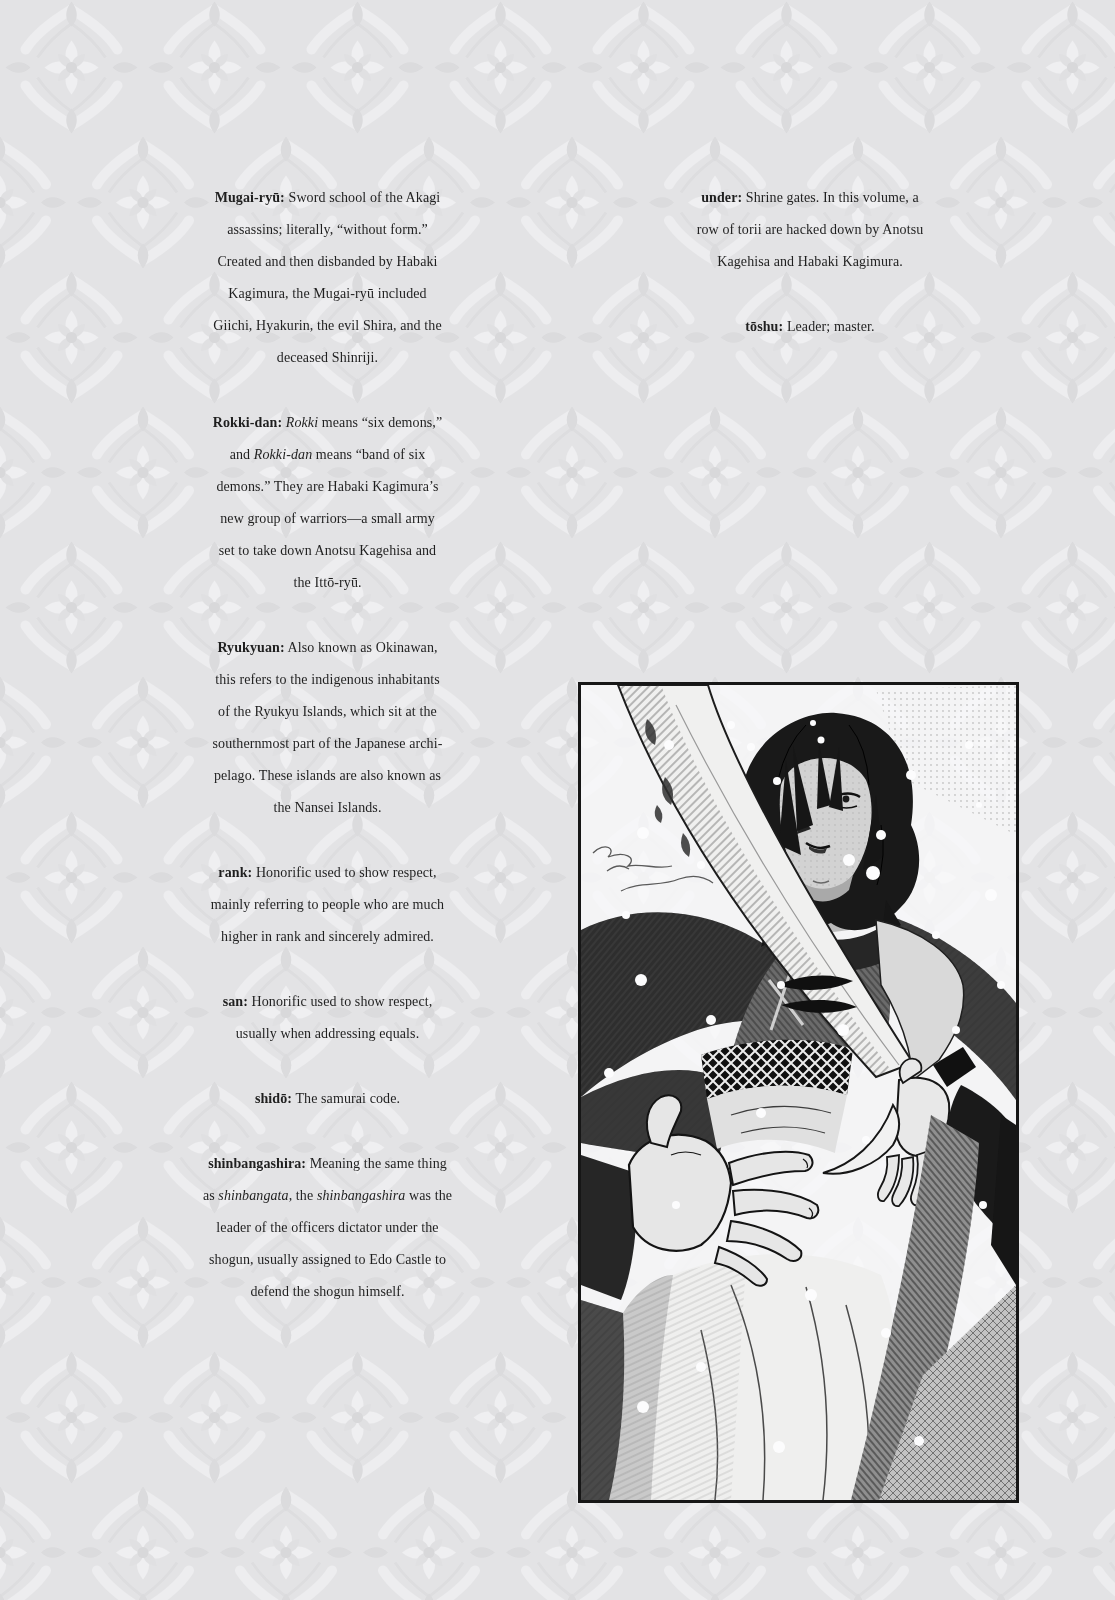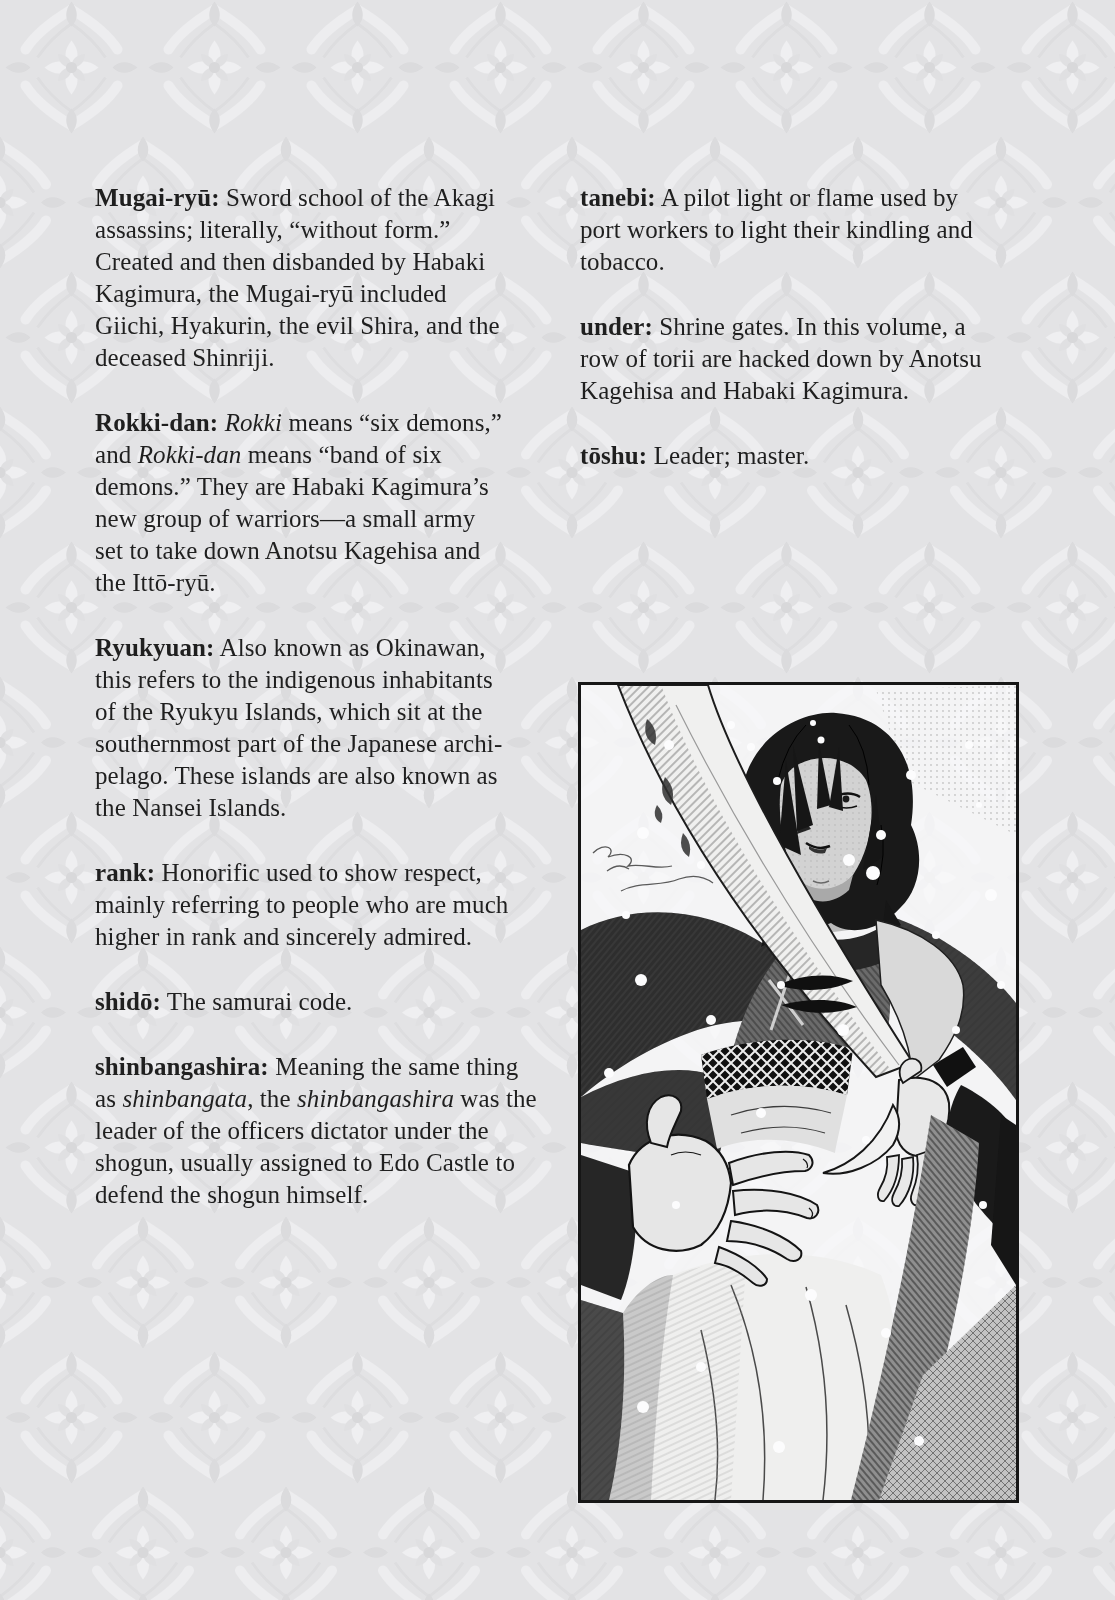--- a/index.html
+++ b/index.html
@@ -7,23 +7,24 @@
     width:1115px;height:1600px;position:relative;overflow:hidden;
     background:#e3e3e5;
     font-family:"Liberation Serif","DejaVu Serif",serif;
   }
   .bg{position:absolute;left:0;top:0;width:1115px;height:1600px}
   .col{position:absolute;top:182px;color:#1f1f1f}
   .col-left{left:95px;width:465px}
   .col-right{left:580px;width:460px}
   .entry{
     margin:0 0 33px 0;
-    font-size:25px;line-height:32px;
+    font-size:14px;line-height:32px;
     white-space:pre-wrap;
     letter-spacing:.1px;
+    text-align:center;
   }
   .entry b{font-weight:700}
   .entry i{}
   .panel{
     position:absolute;left:578px;top:682px;margin:0;
     width:435px;height:815px;
     border:3px solid #161616;
     background:rgba(249,249,250,0.78);
     box-sizing:content-box;
   }
@@ -93,31 +94,30 @@
 the Ittō-ryū.</span></p>
       <p class="entry"><b>Ryukyuan:</b><span> Also known as Okinawan,
 this refers to the indigenous inhabitants
 of the Ryukyu Islands, which sit at the
 southernmost part of the Japanese archi-
 pelago. These islands are also known as
 the Nansei Islands.</span></p>
       <p class="entry"><b>rank:</b><span> Honorific used to show respect,
 mainly referring to people who are much
 higher in rank and sincerely admired.</span></p>
+      <p class="entry"><b>san:</b><span> Honorific used to show respect,
+usually when addressing equals.</span></p>
       <p class="entry"><b>shidō:</b><span> The samurai code.</span></p>
       <p class="entry"><b>shinbangashira:</b><span> Meaning the same thing
 as </span><i>shinbangata</i><span>, the </span><i>shinbangashira</i><span> was the
 leader of the officers dictator under the
 shogun, usually assigned to Edo Castle to
 defend the shogun himself.</span></p>
     </div>
   <div class="col col-right" id="col-right">
-      <p class="entry"><b>tanebi:</b><span> A pilot light or flame used by
-port workers to light their kindling and
-tobacco.</span></p>
       <p class="entry"><b>under:</b><span> Shrine gates. In this volume, a
 row of torii are hacked down by Anotsu
 Kagehisa and Habaki Kagimura.</span></p>
       <p class="entry"><b>tōshu:</b><span> Leader; master.</span></p>
     </div>
 
   <figure class="panel" aria-label="Manga panel: low-angle view of a dark-haired youth in falling snow, holding a long curved blade diagonally and reaching toward the viewer with an outstretched hand.">
     <svg viewBox="0 0 435 815" aria-hidden="true">
       <defs>
         <pattern id="hA" width="6" height="6" patternUnits="userSpaceOnUse" patternTransform="rotate(45)">

